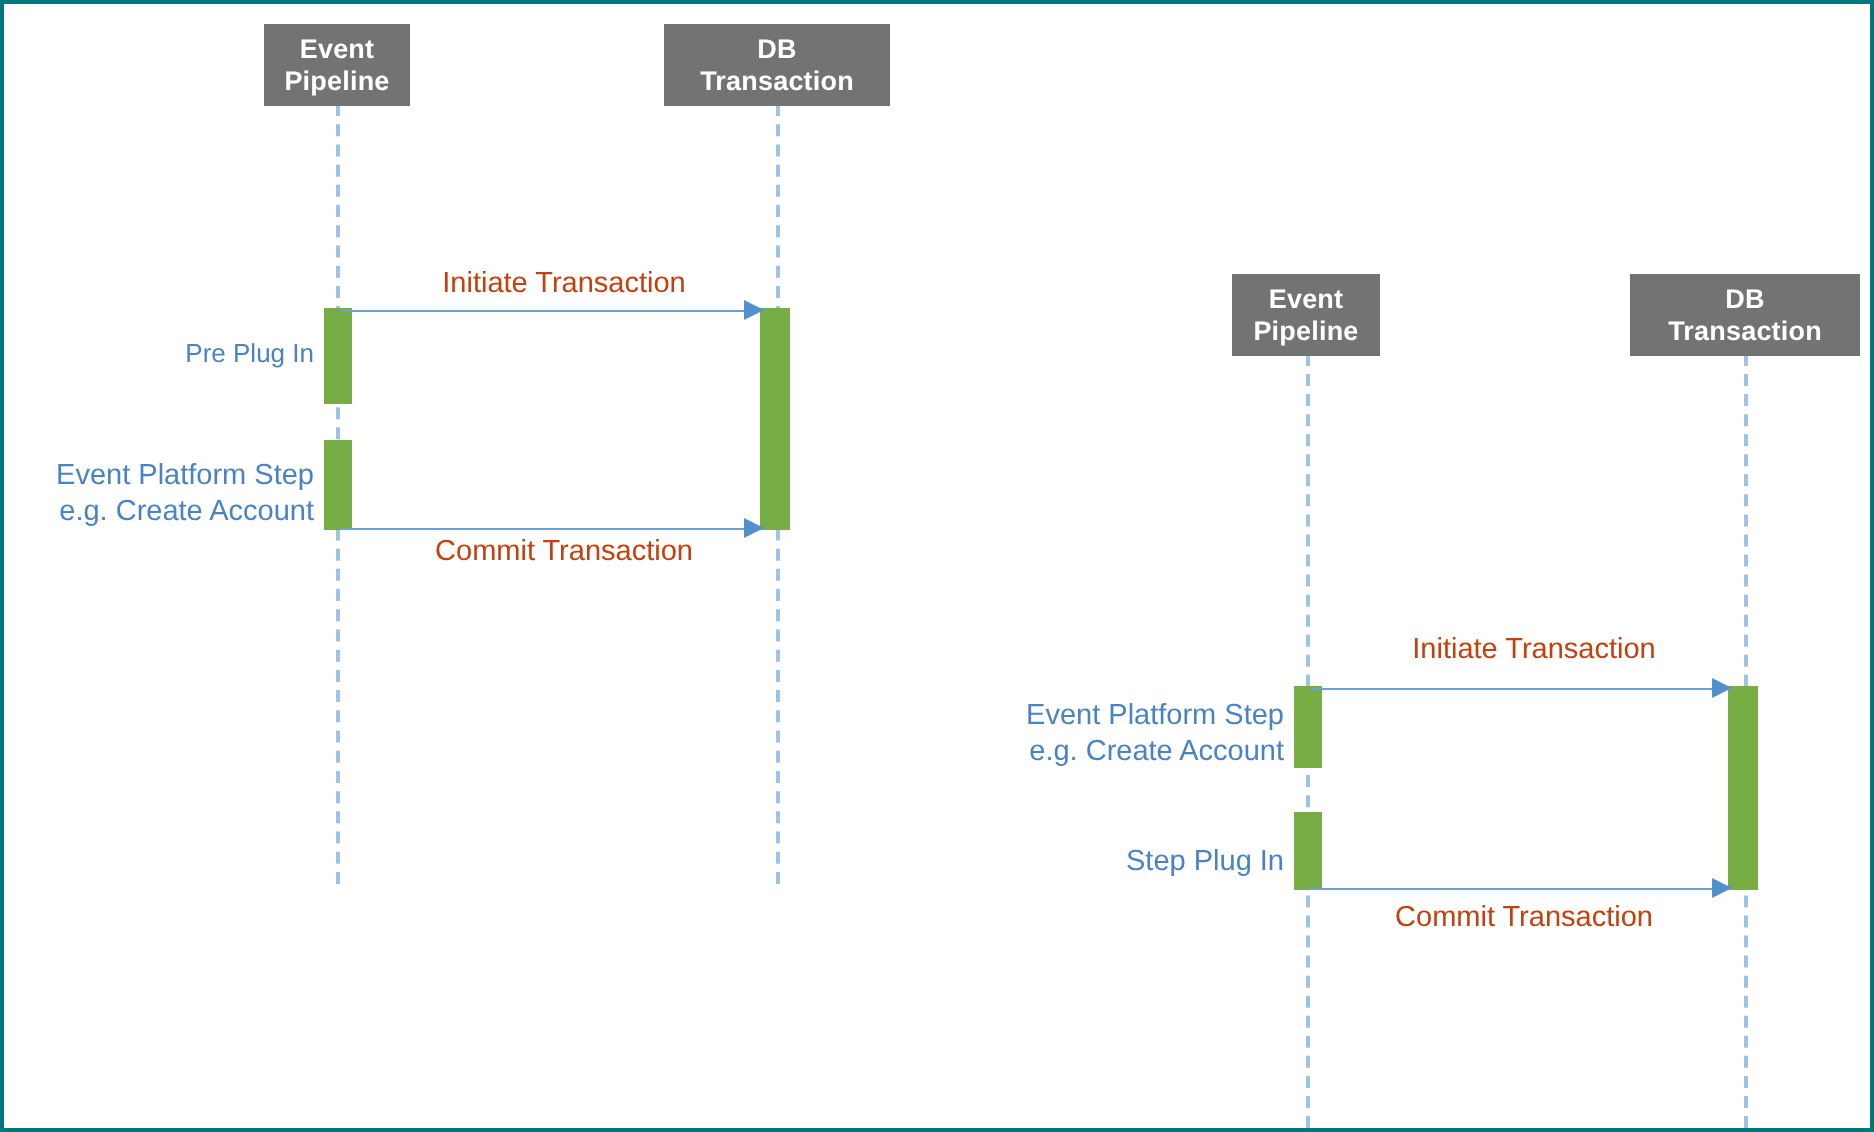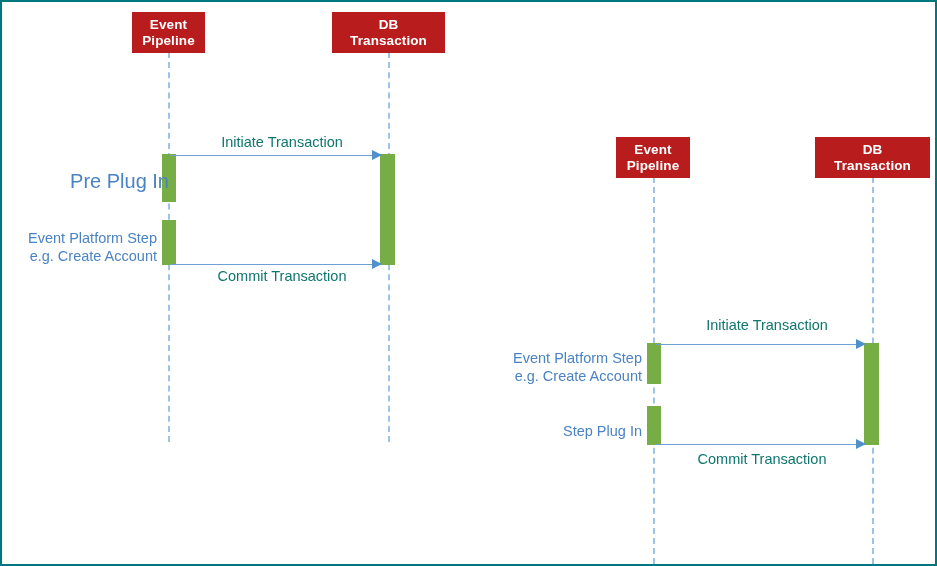--- a/index.html
+++ b/index.html
@@ -16,21 +16,21 @@
     height: 566px;
     background: #ffffff;
     box-sizing: border-box;
     border: 2px solid #00767e;
     overflow: hidden;
   }
   
   .actor-box {
     position: absolute;
     box-sizing: border-box;
-    background: #b91c1c;
+    background: #737373;
     color: #ffffff;
     font-weight: bold;
     text-align: center;
     line-height: 1.12;
     display: flex;
     flex-direction: column;
     align-items: center;
     justify-content: center;
     letter-spacing: 0.1px;
   }
@@ -58,21 +58,21 @@
   .msg-head {
     position: absolute;
     width: 0;
     height: 0;
     border-top: 5px solid transparent;
     border-bottom: 5px solid transparent;
     border-left: 10px solid #4f90cd;
   }
   .msg-label {
     position: absolute;
-    color: #0f766e;
+    color: #c2410c;
     white-space: nowrap;
     text-align: center;
   }
 
   
   .side-label {
     position: absolute;
     color: #4a83c4;
     text-align: right;
     line-height: 1.25;
@@ -104,21 +104,21 @@
     <div class="activation" style="left:378px; top:152px; width:15px; height:111px;"></div>
 
     <div class="msg-line" style="left:168px; top:153px; width:212px;"></div>
     <div class="msg-head" style="left:370px; top:148px;"></div>
     <div class="msg-label" style="left:180px; top:132px; width:200px; font-size:14.5px;">Initiate Transaction</div>
 
     <div class="msg-line" style="left:168px; top:262px; width:212px;"></div>
     <div class="msg-head" style="left:370px; top:257px;"></div>
     <div class="msg-label" style="left:180px; top:266px; width:200px; font-size:14.5px;">Commit Transaction</div>
 
-    <div class="side-label" style="left:12px; top:167px; width:155px; font-size:20px;">
+    <div class="side-label" style="left:0px; top:167px; width:155px; font-size:13px;">
       <span>Pre Plug In</span>
     </div>
     <div class="side-label" style="left:0px; top:227px; width:155px; font-size:14.5px;">
       <span>Event Platform Step</span>
       <span>e.g. Create Account</span>
     </div>
   </div>
 
   <div>
 

